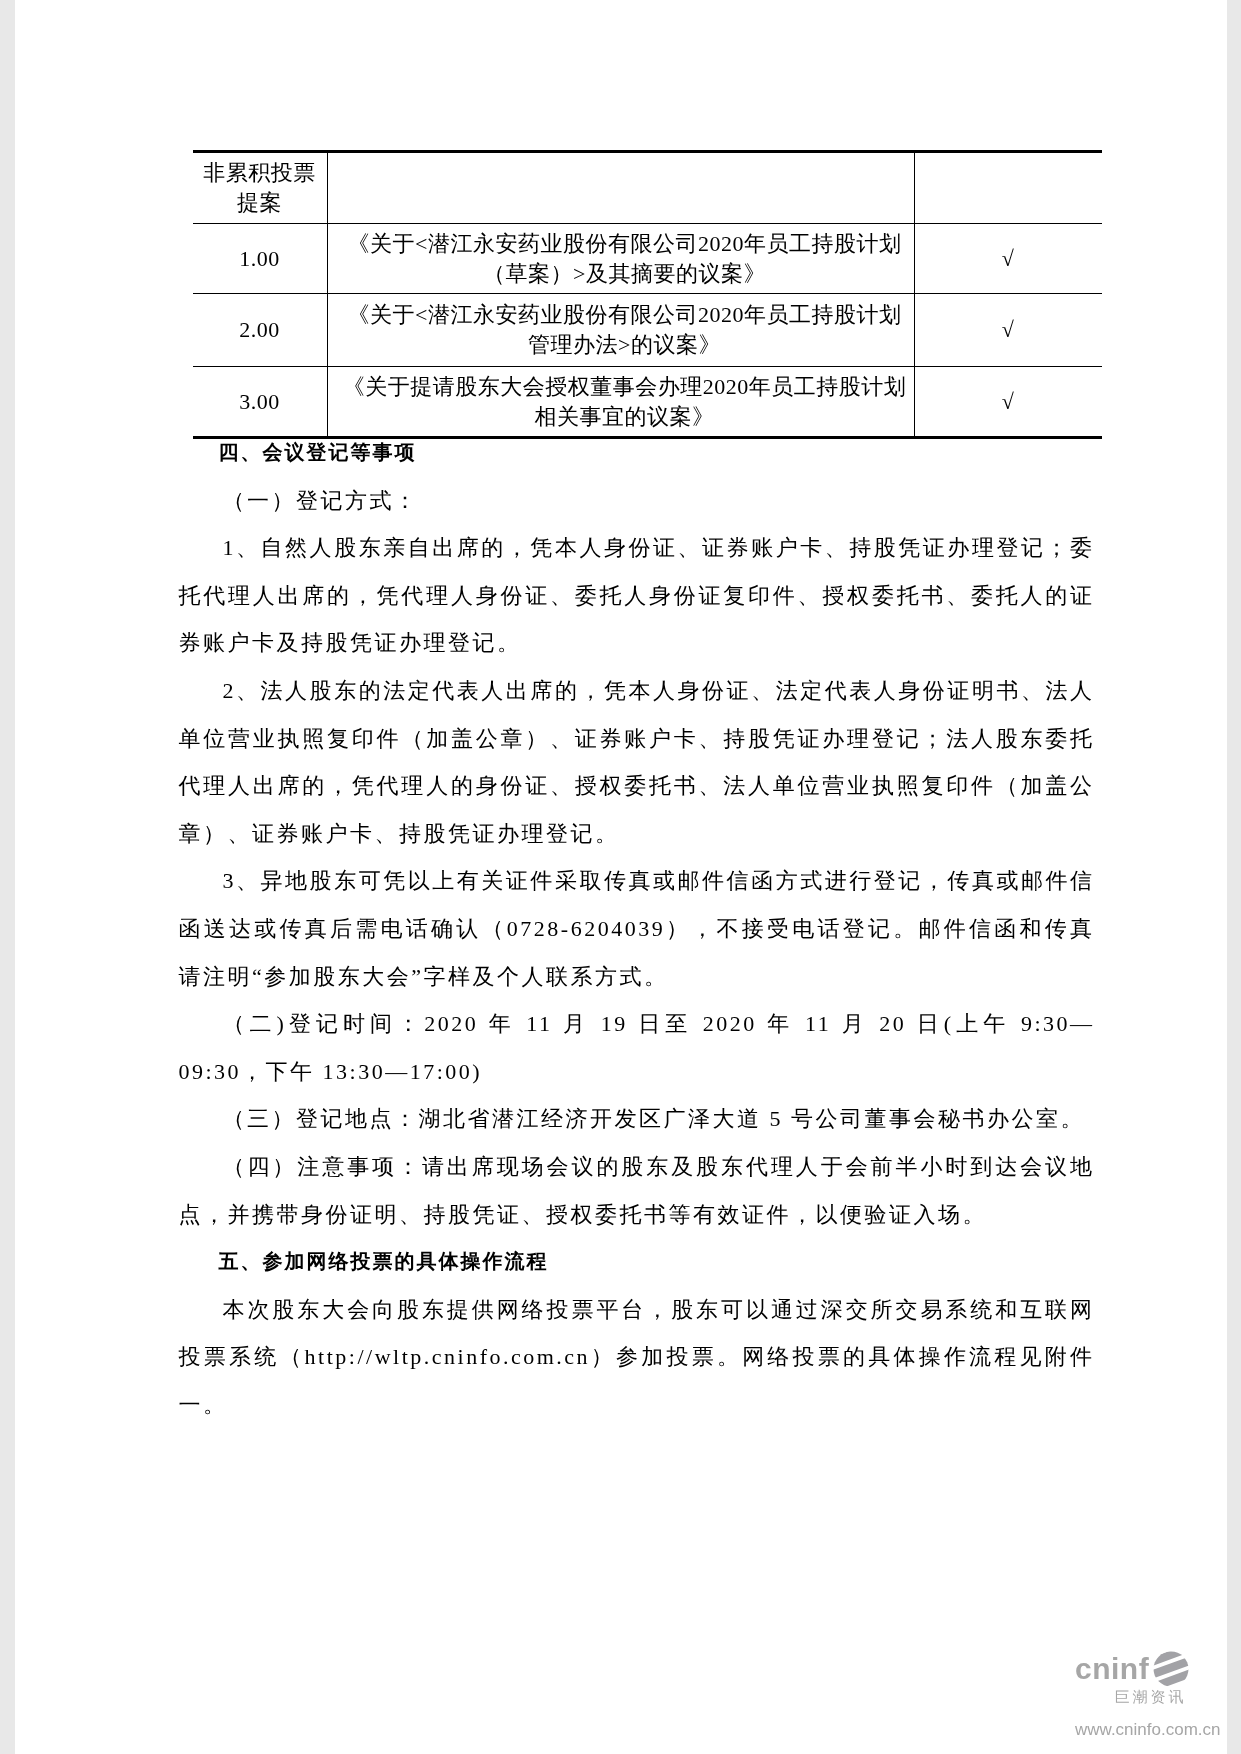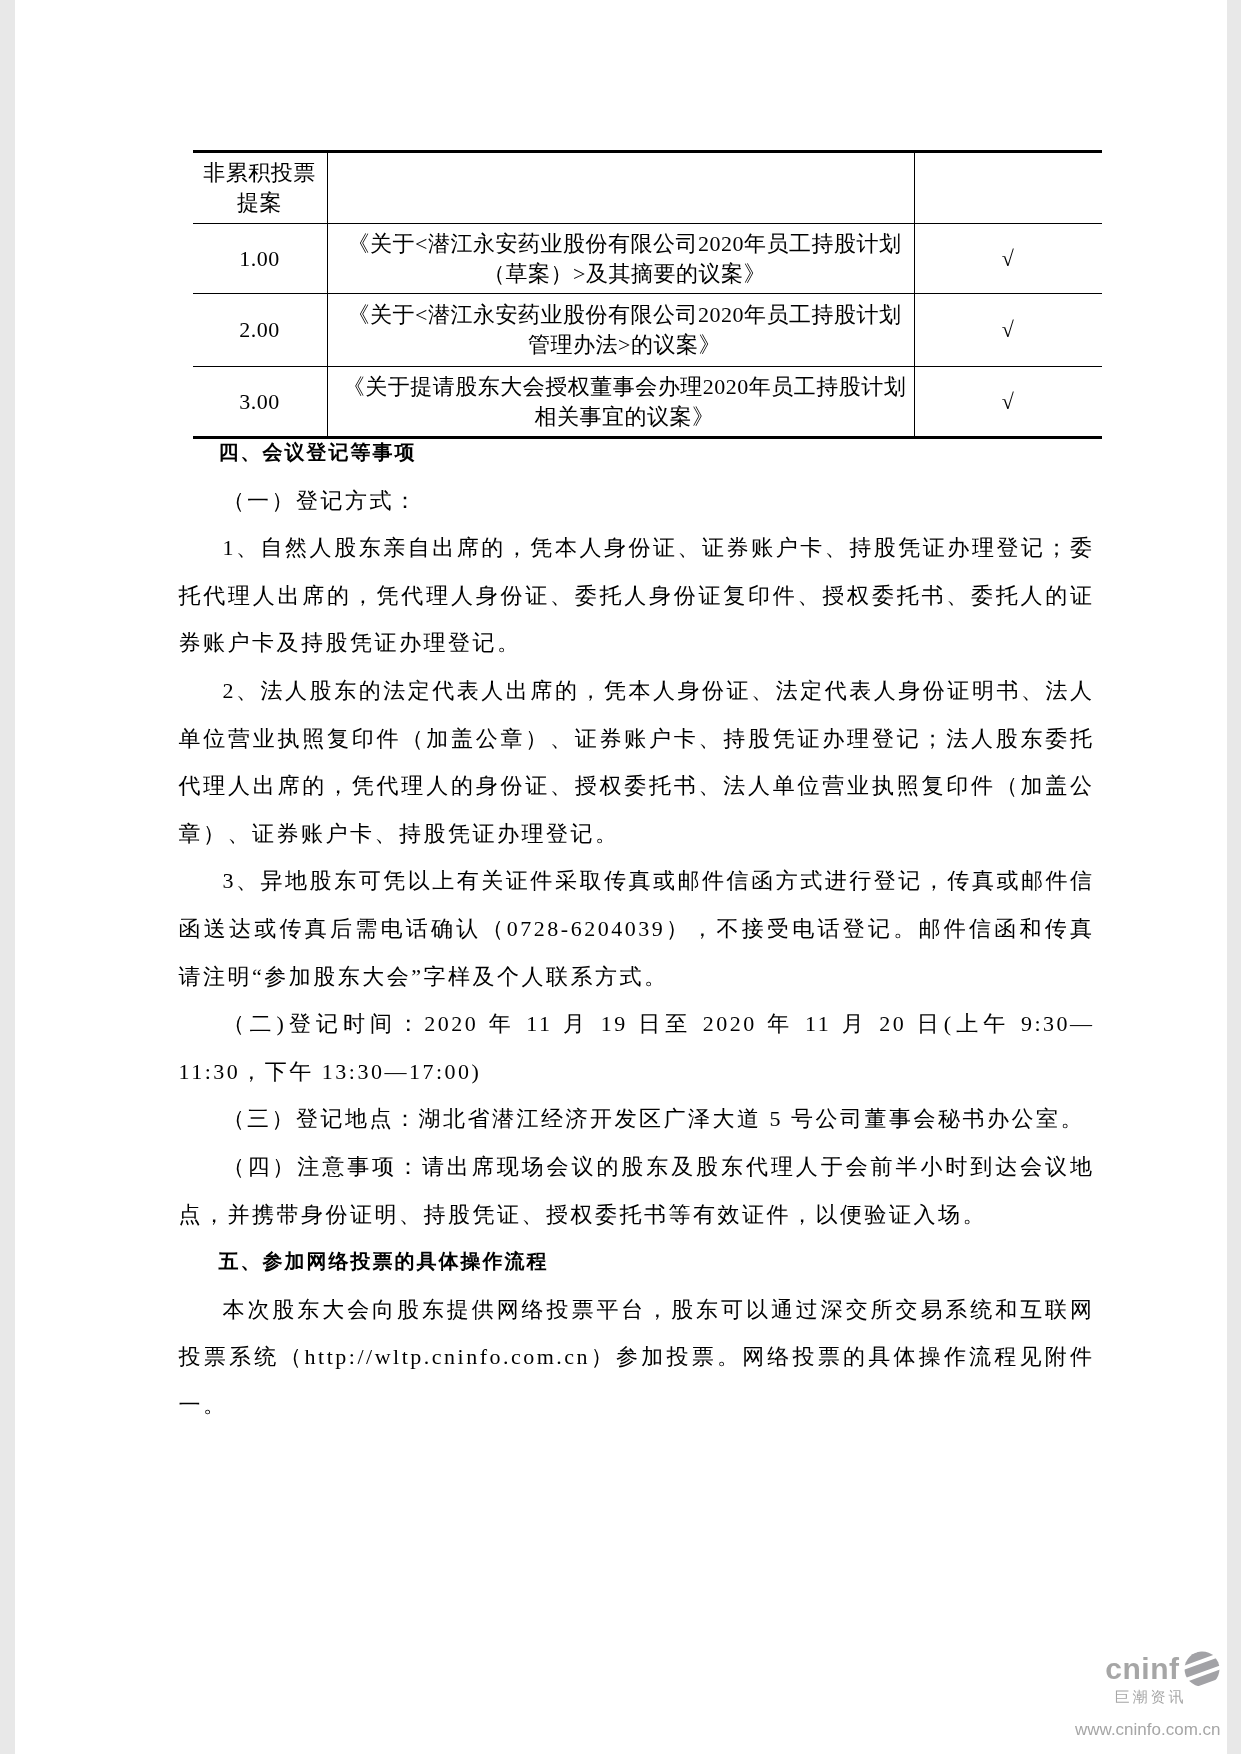--- a/index.html
+++ b/index.html
@@ -44,21 +44,21 @@
     line-height:47.6px;
   }
 
   
   .watermark{
     position:absolute;right:6px;bottom:14px;
     text-align:right;color:#a6a6a6;
     font-family:"Liberation Sans","DejaVu Sans",sans-serif;
     line-height:1.1;
   }
-  .wm-top{display:flex;align-items:center;justify-content:flex-end;gap:3px;}
+  .wm-top{display:flex;align-items:center;gap:3px;}
   .wm-brand{font-size:30px;font-weight:bold;letter-spacing:0.5px;}
   .wm-logo{display:block;}
   .wm-name{font-size:15px;letter-spacing:3px;margin-top:1px;margin-right:34px;}
   .wm-url{font-size:17px;margin-top:16px;}
 </style>
 </head>
 <body>
 
 <div class="page">
 
@@ -86,21 +86,21 @@
     </tr>
   </tbody>
     </table>
 
   <div class="doc-text">
     <h2 class="sec-heading">四、会议登记等事项</h2>
     <p>（一）登记方式：</p>
     <p>1、自然人股东亲自出席的，凭本人身份证、证券账户卡、持股凭证办理登记；委托代理人出席的，凭代理人身份证、委托人身份证复印件、授权委托书、委托人的证券账户卡及持股凭证办理登记。</p>
     <p>2、法人股东的法定代表人出席的，凭本人身份证、法定代表人身份证明书、法人单位营业执照复印件（加盖公章）、证券账户卡、持股凭证办理登记；法人股东委托代理人出席的，凭代理人的身份证、授权委托书、法人单位营业执照复印件（加盖公章）、证券账户卡、持股凭证办理登记。</p>
     <p>3、异地股东可凭以上有关证件采取传真或邮件信函方式进行登记，传真或邮件信函送达或传真后需电话确认（0728-6204039），不接受电话登记。邮件信函和传真请注明“参加股东大会”字样及个人联系方式。</p>
-    <p>（二)登记时间：2020 年 11 月 19 日至 2020 年 11 月 20 日(上午 9:30—11:30，下午 13:30—17:00)</p>
+    <p>（二)登记时间：2020 年 11 月 19 日至 2020 年 11 月 20 日(上午 9:30—09:30，下午 13:30—17:00)</p>
     <p>（三）登记地点：湖北省潜江经济开发区广泽大道 5 号公司董事会秘书办公室。</p>
     <p>（四）注意事项：请出席现场会议的股东及股东代理人于会前半小时到达会议地点，并携带身份证明、持股凭证、授权委托书等有效证件，以便验证入场。</p>
     <h2 class="sec-heading">五、参加网络投票的具体操作流程</h2>
     <p>本次股东大会向股东提供网络投票平台，股东可以通过深交所交易系统和互联网投票系统（http://wltp.cninfo.com.cn）参加投票。网络投票的具体操作流程见附件一。</p>
   </div>
 
   <div class="watermark">
     <div class="wm-top">
       <span class="wm-brand">cninf</span>
       <svg class="wm-logo" width="38" height="38" viewBox="0 0 38 38">

